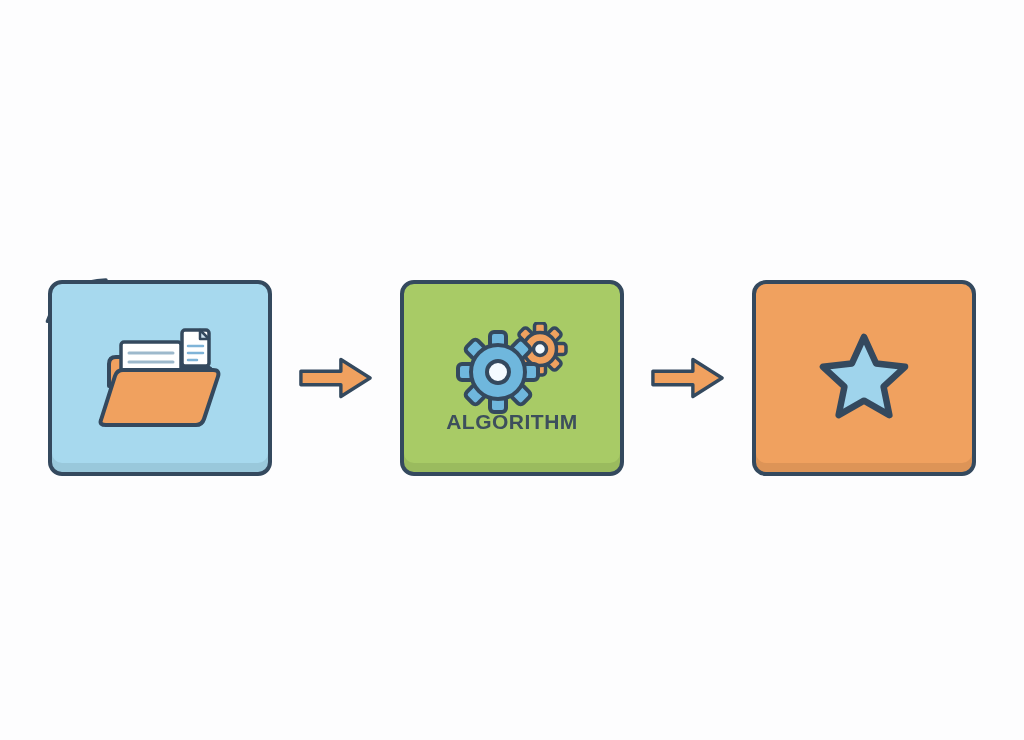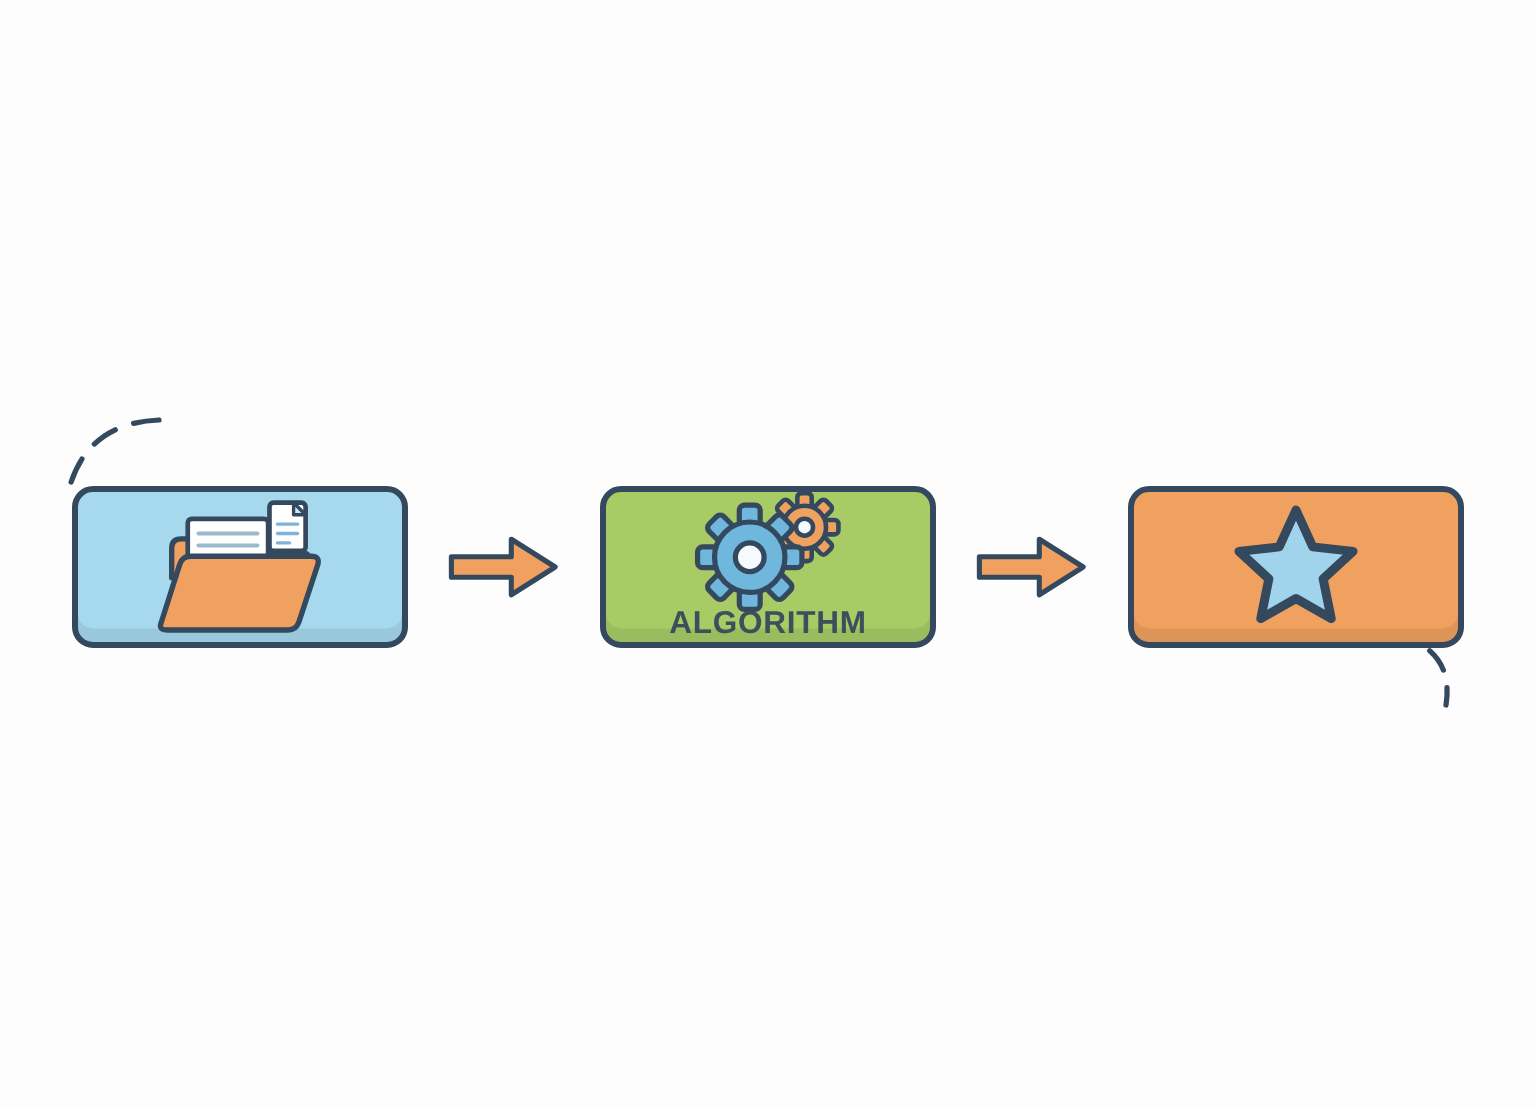--- a/index.html
+++ b/index.html
@@ -8,21 +8,21 @@
     width:1024px;height:740px;
     background:var(--bg,#fdfdfe);
     overflow:hidden;
     font-family:"Liberation Sans",sans-serif;
   }
   .pipeline{
     position:absolute;left:0;right:0;top:299px;height:158px;
     display:flex;justify-content:center;align-items:center;gap:26px;
   }
   .node{
-    width:224px;height:108px;
+    width:224px;height:196px;
     box-sizing:border-box;
     border:4px solid var(--outline,#34495e);
     border-radius:14px;
     display:flex;flex-direction:column;align-items:center;justify-content:center;
     box-shadow:inset 0 -9px 0 rgba(0,0,0,0.08);
   }
   .node-blue{background:var(--box-blue,#a7d9ee);}
   .node-green{background:var(--box-green,#a8cb66);}
   .node-orange{background:var(--box-orange,#f0a15f);}
   .node-label{

